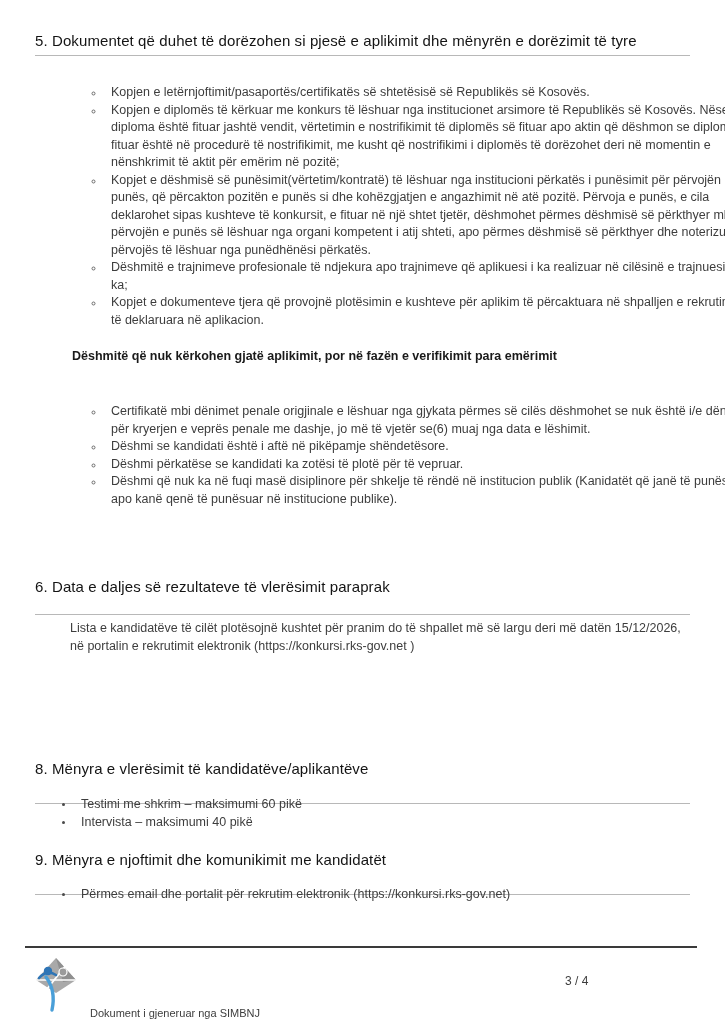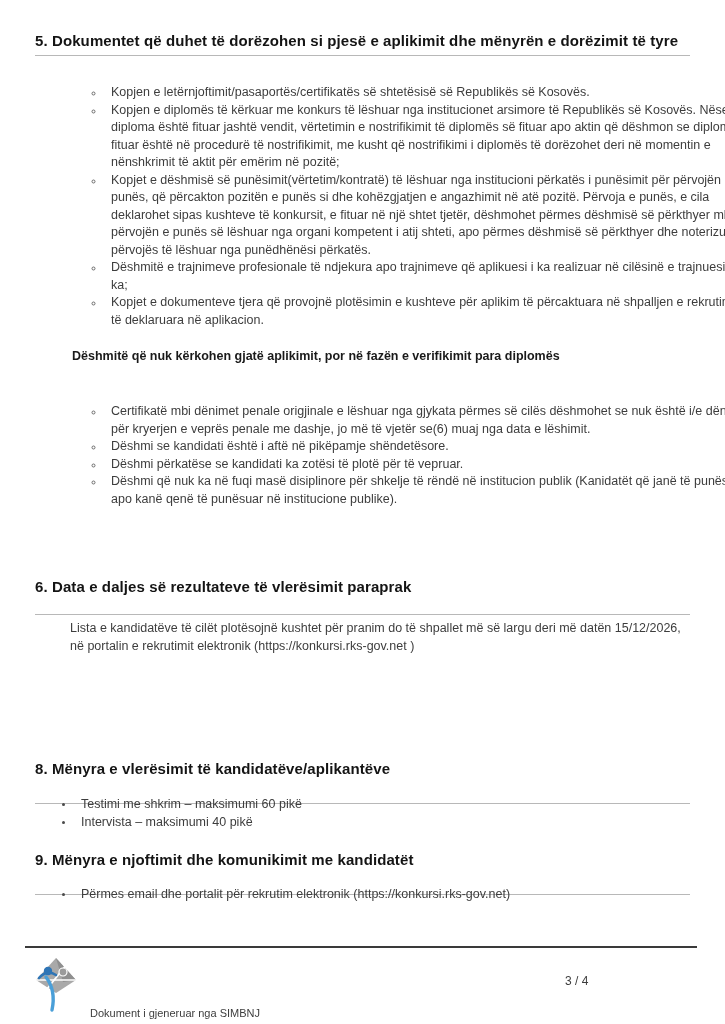--- a/index.html
+++ b/index.html
@@ -2,21 +2,21 @@
 <html><head>
 <meta charset="utf-8">
 <style>
   html,body{margin:0;padding:0;background:#ffffff;}
   .page{
     position:relative;width:725px;height:1024px;background:#ffffff;
     font-family:"Liberation Sans",sans-serif;color:#3d3d3d;overflow:hidden;
   }
   .abs{position:absolute;}
   .sec-title{
-    margin:0;font-size:15px;font-weight:bold;color:#141414;line-height:21px;
+    margin:0;font-size:15px;font-weight:normal;color:#141414;line-height:21px;
     border-bottom:1px solid #b8b8b8;letter-spacing:0.1px;
   }
   .pb4{padding-bottom:4px}
   .pb8{padding-bottom:24px}
   .pb17{padding-bottom:17px}
   ul{margin:0;font-size:12.5px;line-height:17.5px;color:#3d3d3d;}
   ul.circle{list-style-type:circle;padding-left:70px;}
   ul.circle li::marker{color:#6b6b6b;font-size:10.5px;}
   ul.disc{list-style-type:disc;padding-left:40px;}
   ul.disc li::marker{color:#4a4a4a;font-size:9.5px;}
@@ -35,21 +35,21 @@
   <h2 class="abs sec-title pb4" style="left:35px;top:30px;width:655px;">5. Dokumentet që duhet të dorëzohen si pjesë e aplikimit dhe mënyrën e dorëzimit të tyre</h2>
 
   <ul class="abs circle" style="left:35px;top:84px;width:660px;">
       <li>Kopjen e letërnjoftimit/pasaportës/certifikatës së shtetësisë së Republikës së Kosovës.</li>
       <li>Kopjen e diplomës të kërkuar me konkurs të lëshuar nga institucionet arsimore të Republikës së Kosovës. Nëse diploma është fituar jashtë vendit, vërtetimin e nostrifikimit të diplomës së fituar apo aktin që dëshmon se diploma e fituar është në procedurë të nostrifikimit, me kusht që nostrifikimi i diplomës të dorëzohet deri në momentin e nënshkrimit të aktit për emërim në pozitë;</li>
       <li>Kopjet e dëshmisë së punësimit(vërtetim/kontratë) të lëshuar nga institucioni përkatës i punësimit për përvojën e punës, që përcakton pozitën e punës si dhe kohëzgjatjen e angazhimit në atë pozitë. Përvoja e punës, e cila deklarohet sipas kushteve të konkursit, e fituar në një shtet tjetër, dëshmohet përmes dëshmisë së përkthyer mbi përvojën e punës së lëshuar nga organi kompetent i atij shteti, apo përmes dëshmisë së përkthyer dhe noterizuar të përvojës të lëshuar nga punëdhënësi përkatës.</li>
       <li>Dëshmitë e trajnimeve profesionale të ndjekura apo trajnimeve që aplikuesi i ka realizuar në cilësinë e trajnuesit, nese ka;</li>
       <li>Kopjet e dokumenteve tjera që provojnë plotësimin e kushteve për aplikim të përcaktuara në shpalljen e rekrutimit dhe të deklaruara në aplikacion.</li>
     </ul>
 
-  <p class="abs sub-heading" style="left:72px;top:348px;width:600px;">Dëshmitë që nuk kërkohen gjatë aplikimit, por në fazën e verifikimit para diplomës</p>
+  <p class="abs sub-heading" style="left:72px;top:348px;width:600px;">Dëshmitë që nuk kërkohen gjatë aplikimit, por në fazën e verifikimit para emërimit</p>
 
   <ul class="abs circle" style="left:35px;top:403px;width:660px;">
       <li>Certifikatë mbi dënimet penale origjinale e lëshuar nga gjykata përmes së cilës dëshmohet se nuk është i/e dënuar për kryerjen e veprës penale me dashje, jo më të vjetër se(6) muaj nga data e lëshimit.</li>
       <li>Dëshmi se kandidati është i aftë në pikëpamje shëndetësore.</li>
       <li>Dëshmi përkatëse se kandidati ka zotësi të plotë për të vepruar.</li>
       <li>Dëshmi që nuk ka në fuqi masë disiplinore për shkelje të rëndë në institucion publik (Kanidatët që janë të punësuar apo kanë qenë të punësuar në institucione publike).</li>
     </ul>
 
   <h2 class="abs sec-title pb17" style="left:35px;top:576px;width:655px;">6. Data e daljes së rezultateve të vlerësimit paraprak</h2>
 

